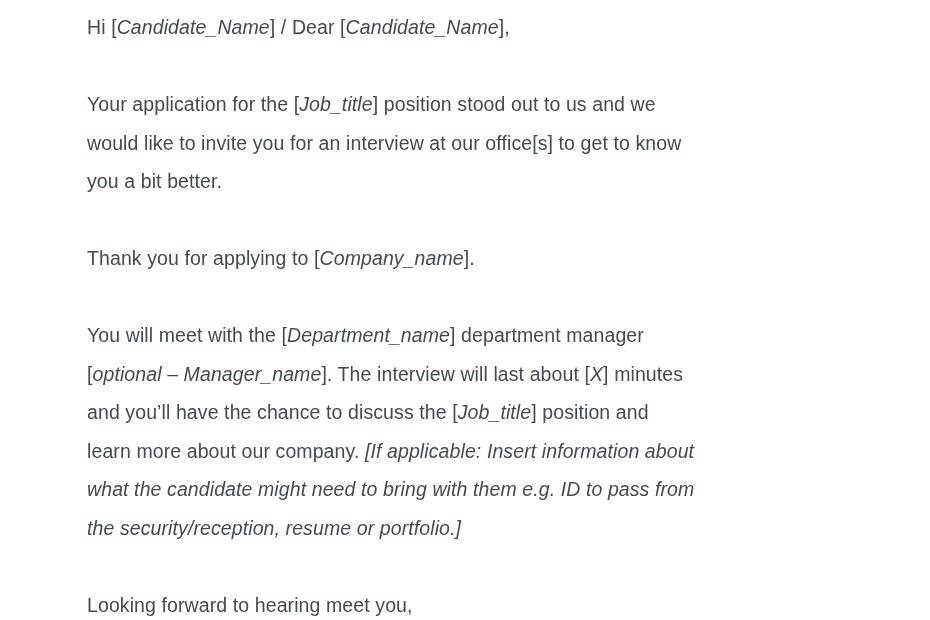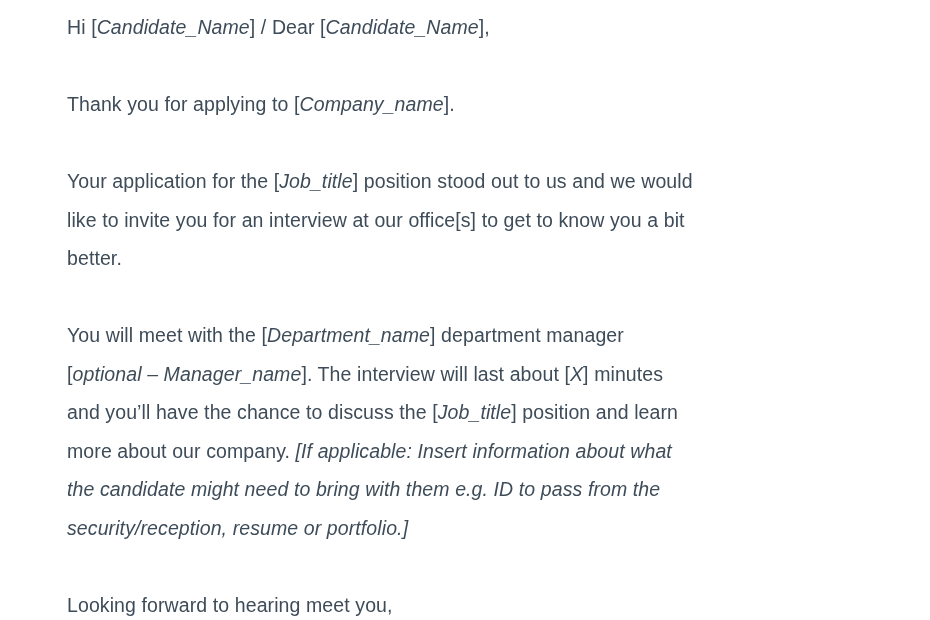--- a/index.html
+++ b/index.html
@@ -12,21 +12,21 @@
     padding:0;
     background:var(--bg-color);
     width:930px;
     height:620px;
     overflow:hidden;
   }
   .email-body{
     box-sizing:border-box;
     width:750px;
     height:620px;
-    padding:8px 55px 0 67px;
+    padding:8px 55px 0 87px;
     font-family:"Liberation Sans","DejaVu Sans",sans-serif;
     font-size:19.5px;
     line-height:38.5px;
     color:var(--text-color);
     letter-spacing:0.1px;
   }
   .email-body p{
     margin:38.5px 0;
   }
   .email-body p:first-child{
@@ -40,17 +40,17 @@
     text-decoration:underline;
     text-underline-offset:3px;
     cursor:pointer;
   }
 </style>
 </head>
 <body>
 
 <div class="email-body">
     <p><span>Hi [</span><em>Candidate_Name</em><span>] / Dear [</span><em>Candidate_Name</em><span>],</span></p>
+    <p><span>Your application for the [</span><em>Job_title</em><span>] position stood out to us and we would like to invite you for an interview at our office[s] to get to know you a bit better.</span></p>
     <p><span>Thank you for applying to [</span><em>Company_name</em><span>].</span></p>
-    <p><span>Your application for the [</span><em>Job_title</em><span>] position stood out to us and we would like to invite you for an interview at our office[s] to get to know you a bit better.</span></p>
     <p><span>You will meet with the [</span><em>Department_name</em><span>] department manager [</span><em>optional – Manager_name</em><span>]. The interview will last about [</span><em>X</em><span>] minutes and you’ll have the chance to discuss the [</span><em>Job_title</em><span>] position and learn more about our company. </span><em>[If applicable: Insert information about what the candidate might need to bring with them e.g. ID to pass from the security/reception, resume or portfolio.]</em></p>
     <p><span>Looking forward to hearing meet you,</span></p>
   </div>
 
 </body></html>

